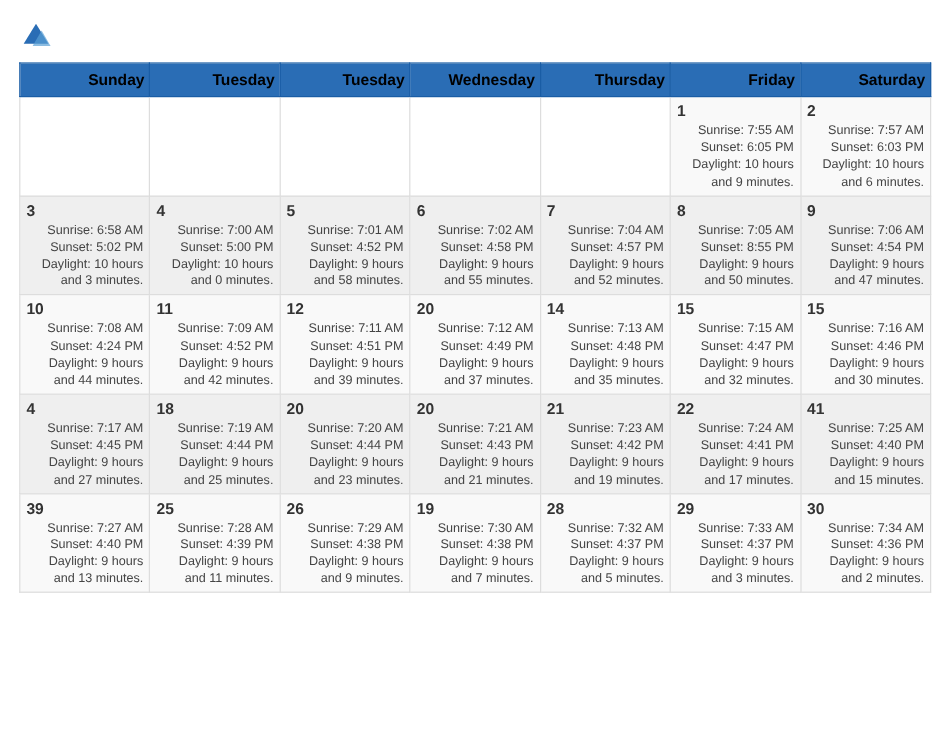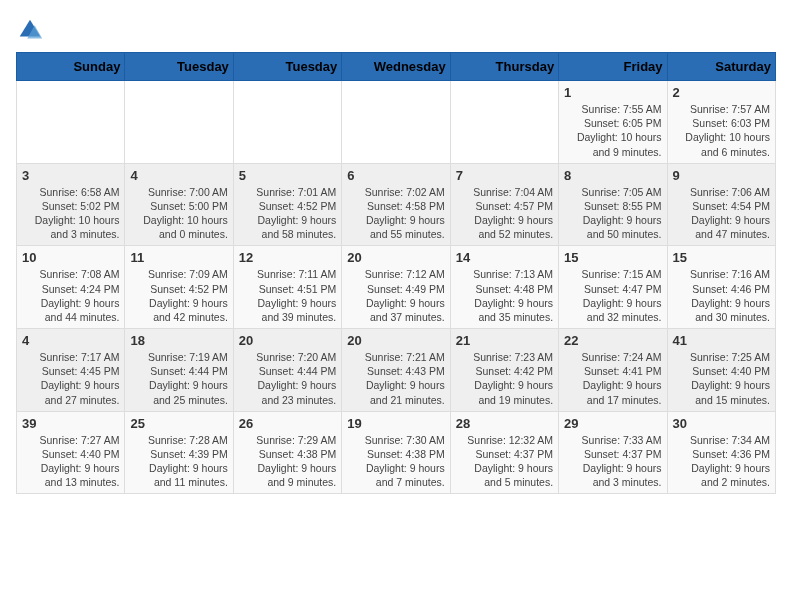--- a/index.html
+++ b/index.html
@@ -293,21 +293,21 @@
 Daylight: 9 hours and 9 minutes.</div>
         </td>
         <td>
           <span class="day-num">19</span>
           <div class="day-info">Sunrise: 7:30 AM
 Sunset: 4:38 PM
 Daylight: 9 hours and 7 minutes.</div>
         </td>
         <td>
           <span class="day-num">28</span>
-          <div class="day-info">Sunrise: 12:32 AM
+          <div class="day-info">Sunrise: 7:32 AM
 Sunset: 4:37 PM
 Daylight: 9 hours and 5 minutes.</div>
         </td>
         <td>
           <span class="day-num">29</span>
           <div class="day-info">Sunrise: 7:33 AM
 Sunset: 4:37 PM
 Daylight: 9 hours and 3 minutes.</div>
         </td>
         <td>

